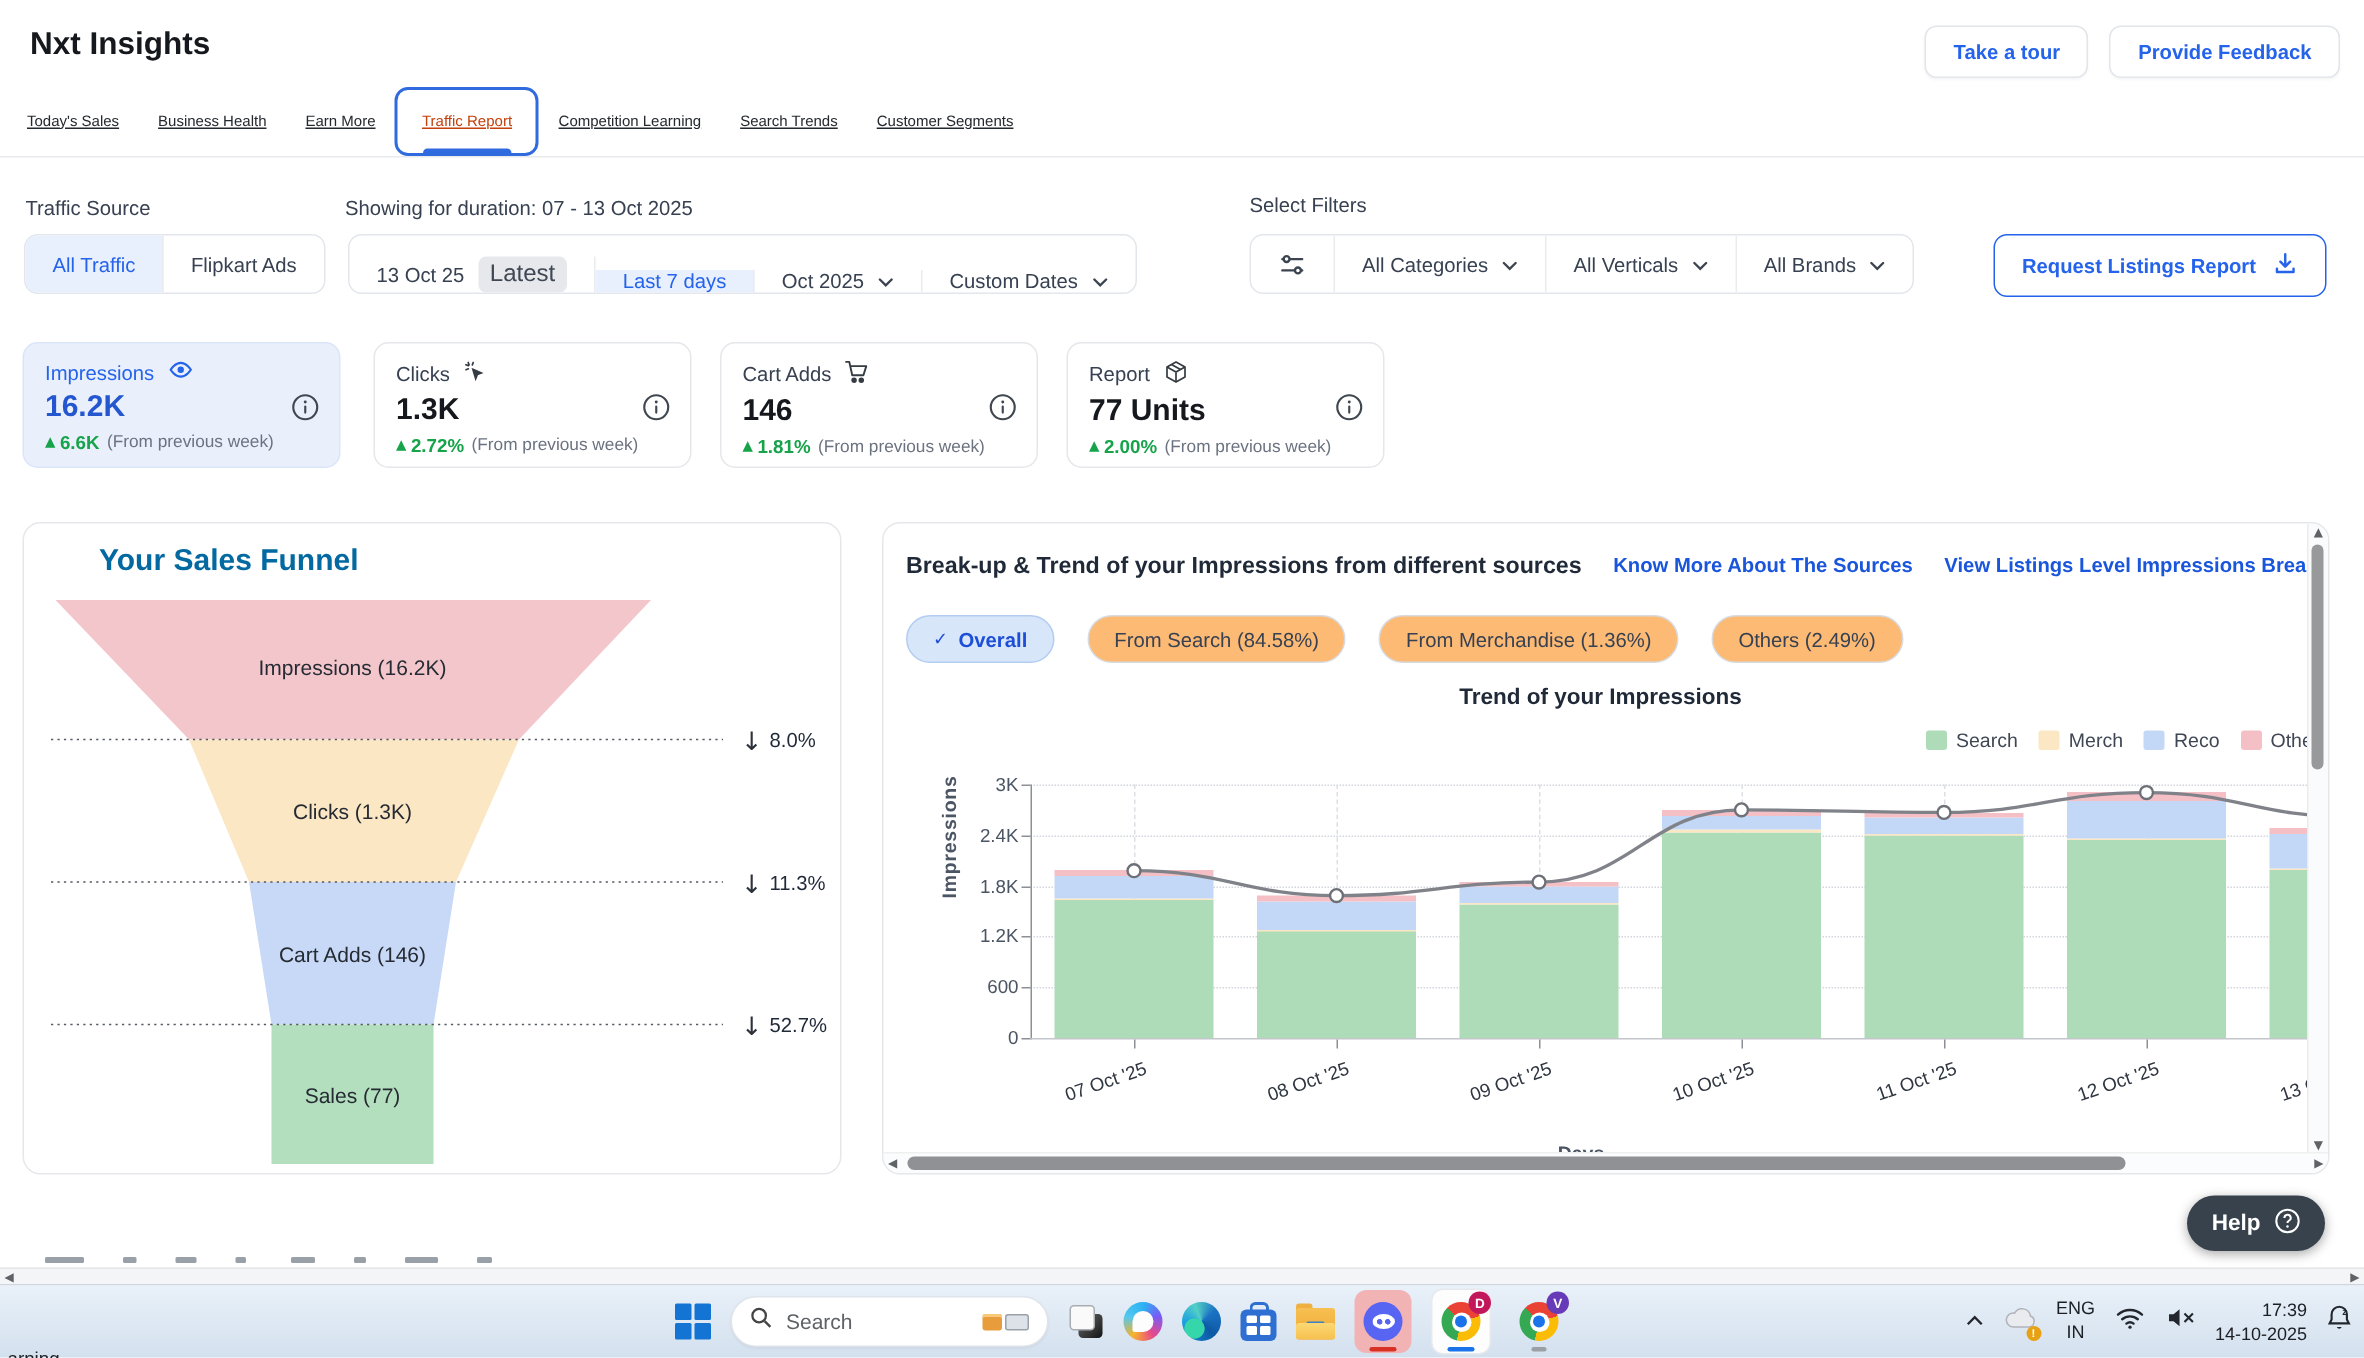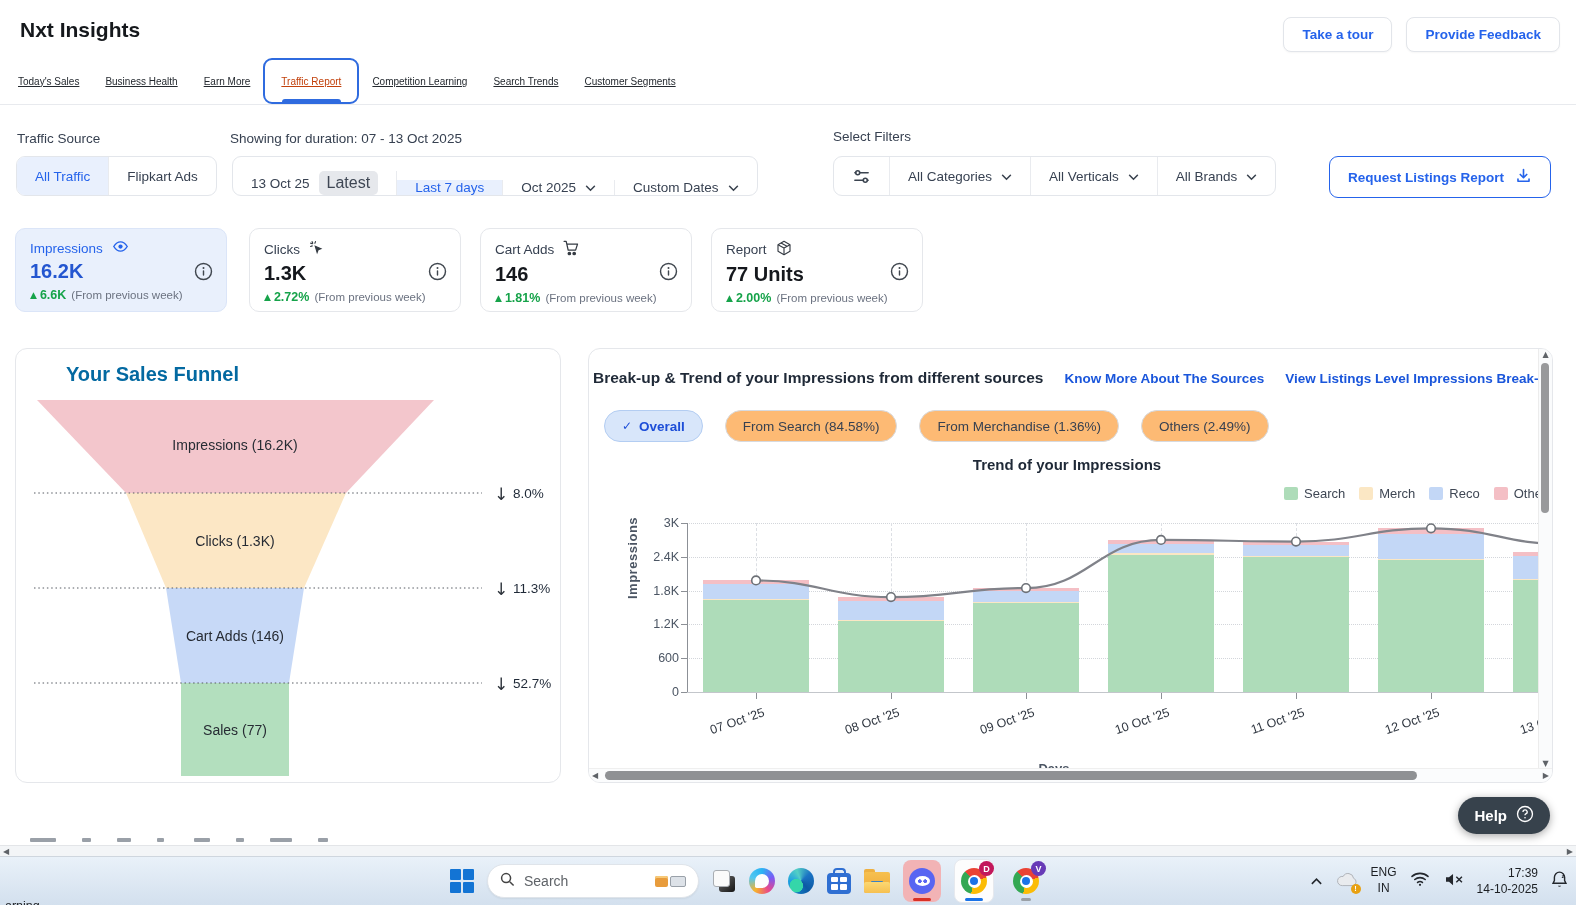--- a/index.html
+++ b/index.html
@@ -37,21 +37,21 @@
   .kpi-delta{margin-top:5px;font-size:12.5px;color:#16a34a;font-weight:700;display:flex;align-items:center;gap:3px;}
   .kpi-delta .tri{font-size:9px;}
   .kpi-note{color:#6b7280;font-weight:400;font-size:11.5px;margin-left:2px;}
   
   .panel{position:absolute;top:348px;border:1px solid #e5e7eb;border-radius:12px;background:#fff;box-sizing:border-box;}
   .funnel-panel{left:15px;width:546px;height:435px;}
   .trend-panel{left:588px;width:965px;height:435px;overflow:hidden;}
   .panel-title{position:absolute;left:18px;top:14px;font-size:20px;font-weight:700;color:#0369a1;margin-left:32px;}
   .funnel-svg{position:absolute;left:0;top:0;}
   
-  .bk-head{position:absolute;left:4px;top:20px;display:flex;align-items:center;gap:21px;white-space:nowrap;}
+  .bk-head{position:absolute;left:15px;top:20px;display:flex;align-items:flex-start;gap:21px;white-space:nowrap;}
   .bk-title{font-size:15.5px;font-weight:700;color:#1f2937;}
   .bk-link{font-size:13.5px;font-weight:700;color:#1a56db;cursor:pointer;}
   .chips{position:absolute;left:15px;top:61px;display:flex;gap:22px;}
   .chip{height:32px;padding:0 17px;border:1px solid #d7dadf;border-radius:18px;font-size:13.5px;color:#374151;
     display:flex;align-items:center;gap:7px;background:#fdba74;cursor:pointer;box-sizing:border-box;white-space:nowrap;}
   .chip.sel{background:#d8e6fa;border-color:#b3cdf2;color:#1d4ed8;font-weight:600;}
   .chart-title{position:absolute;left:98px;width:760px;top:107px;text-align:center;font-size:15px;font-weight:700;color:#1f2937;}
   .legend{position:absolute;top:137px;right:14px;width:254px;overflow:hidden;display:flex;gap:14px;white-space:nowrap;}
   .leg-item{display:flex;align-items:center;gap:6px;font-size:13px;color:#3f4754;flex:none;cursor:pointer;}
   .leg-sq{width:14px;height:13px;border-radius:2px;}

